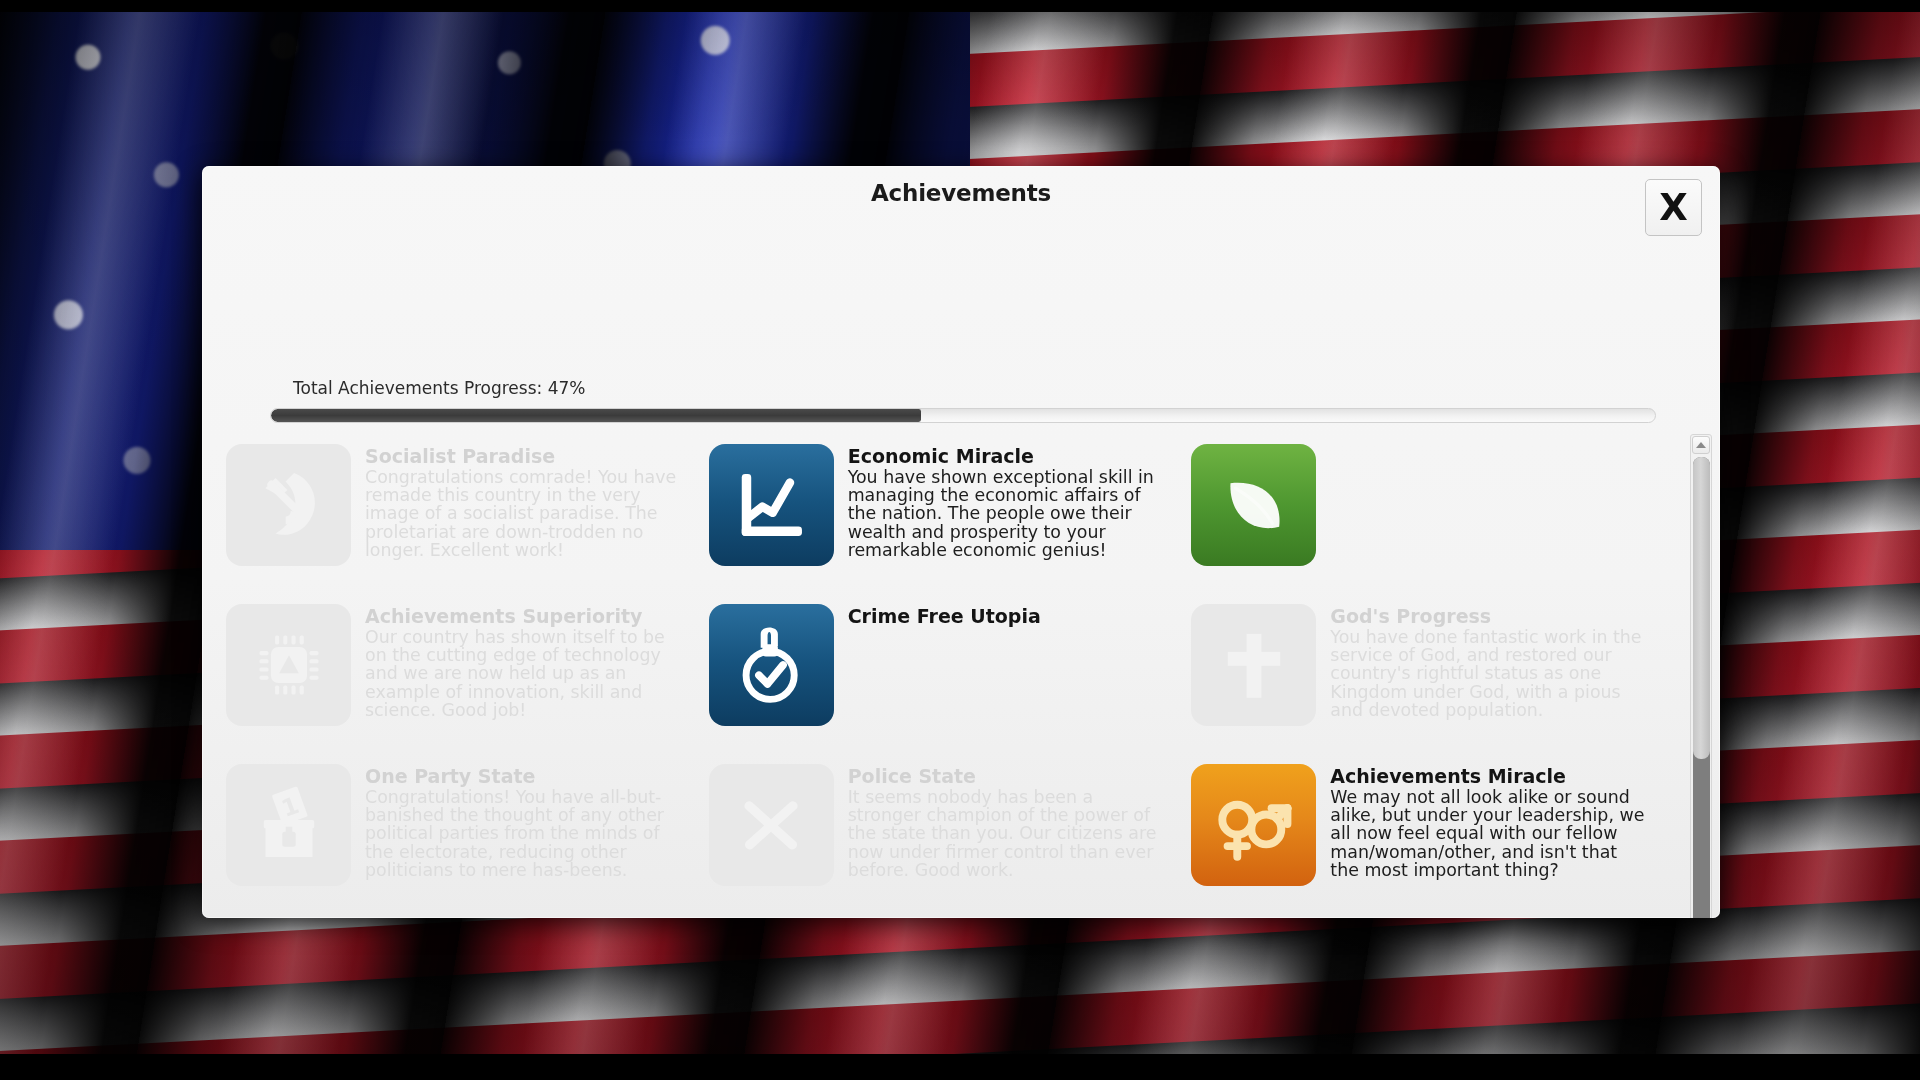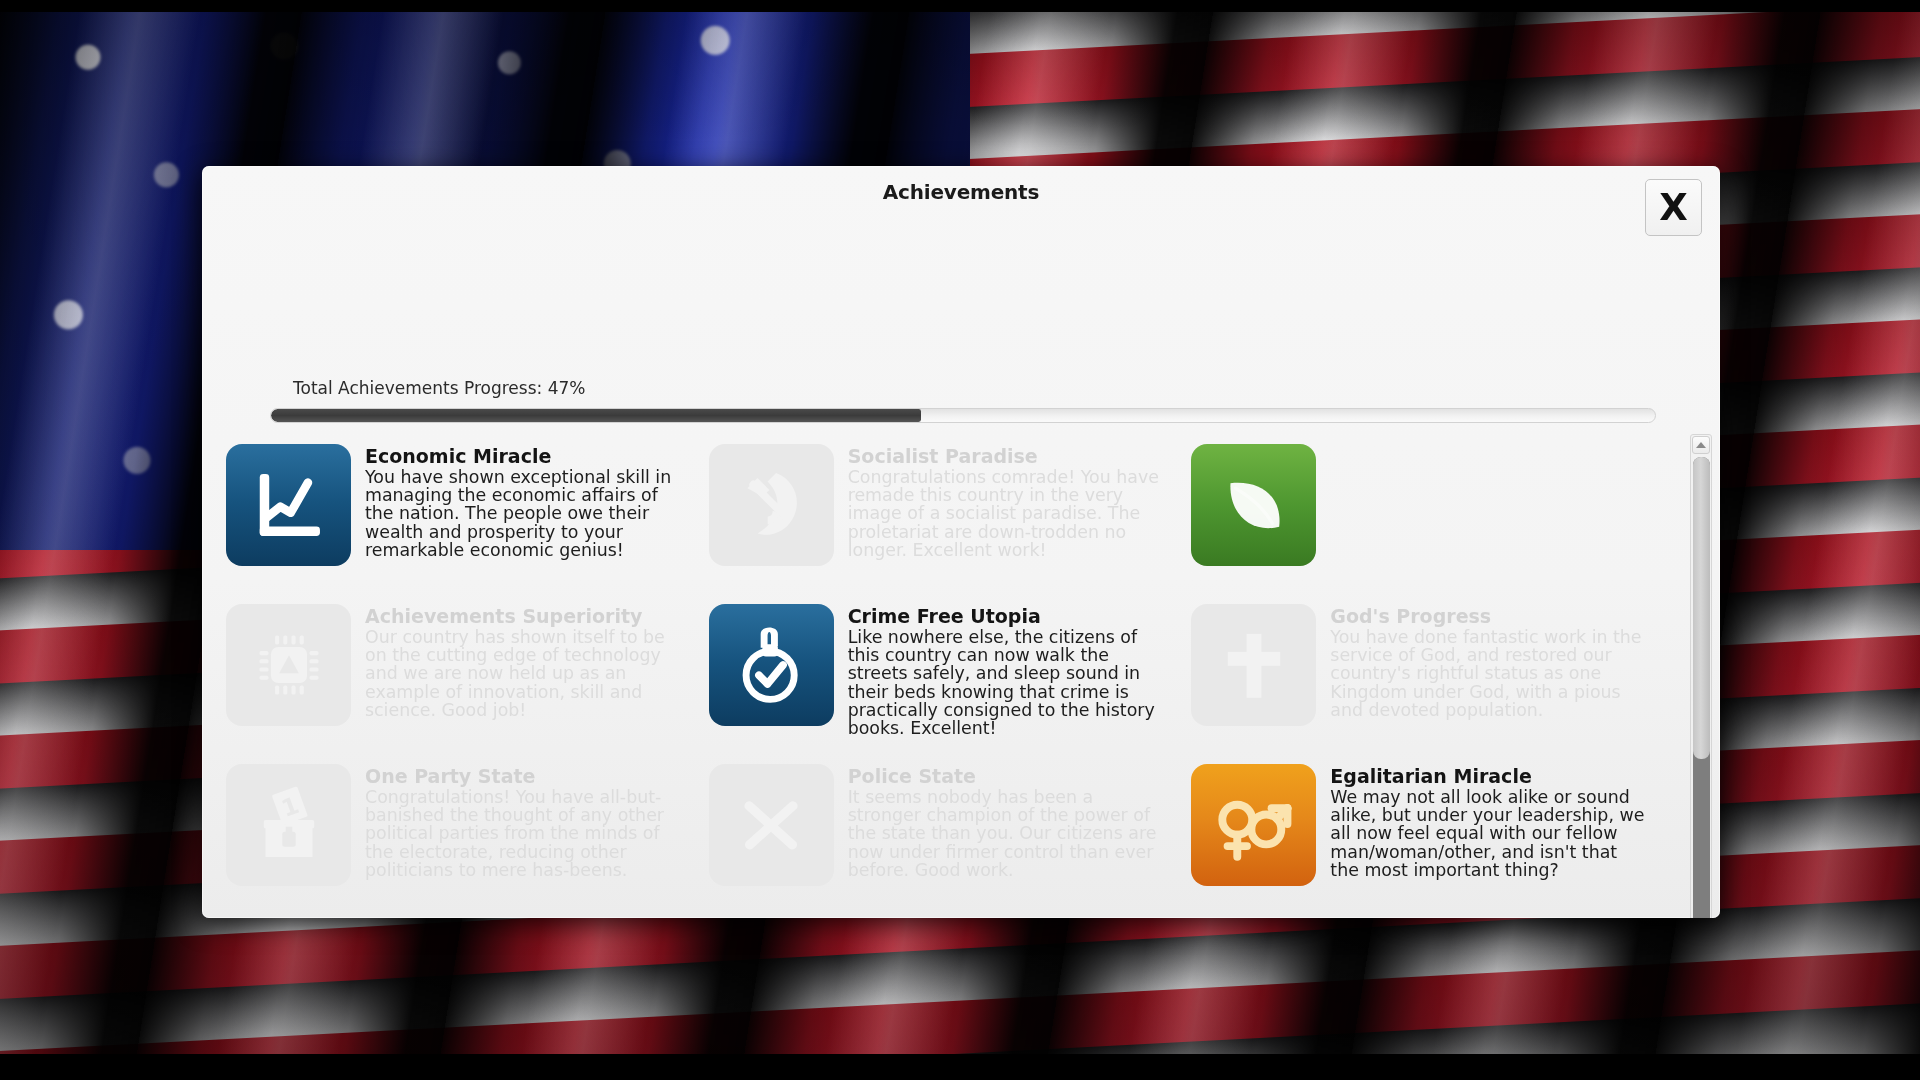--- a/index.html
+++ b/index.html
@@ -103,21 +103,21 @@
     background: linear-gradient(180deg, #f7f7f7 0%, #f4f4f4 55%, #ececec 100%);
     border-radius: 7px;
     box-shadow: 0 6px 26px rgba(0,0,0,0.75), 0 0 0 1px rgba(255,255,255,0.55) inset;
     overflow: hidden;
   }
 
   #dialog-title {
     position: absolute;
     left: 0; top: 14px; width: 1518px;
     text-align: center;
-    font-size: 20px;
+    font-size: 23px;
     font-weight: bold;
     color: #1b1b1b;
     letter-spacing: -0.2px;
   }
 
   #close-button {
     position: absolute;
     right: 18px; top: 13px;
     width: 57px; height: 57px;
     background: linear-gradient(180deg, #fbfbfb 0%, #f0f0f0 100%);
@@ -263,51 +263,51 @@
   <div id="close-button">X</div>
 
   <div id="progress-label">Total Achievements Progress: 47%</div>
 
   <div id="progress-track">
     <div id="progress-fill" style="width: 47%;"></div>
   </div>
 
   <div id="grid-viewport">
     <div id="grid">
+        <div class="ach locked">
+          <div class="ach-icon tile-grey">
+            <div class="glyph" style="color: rgb(242, 242, 242); fill: rgb(242, 242, 242);">
+              <svg viewBox="0 0 100 100" width="84" height="84" fill="currentColor">
+                <path d="M56 12 C82 22 88 52 72 72 C62 84 46 88 34 84 C44 78 52 70 56 58 C60 45 56 32 46 22 Z"></path>
+                <path d="M60 58 C60 66 54 72 46 73 L46 64 C50 63 52 61 52 57 Z"></path>
+                <path d="M22 30 L34 18 L48 32 L40 40 Z"></path>
+                <rect x="17" y="40" width="62" height="9" rx="4" transform="rotate(45 48 44)"></rect>
+              </svg>
+            </div>
+          </div>
+          <div class="ach-body">
+            <div class="ach-title">Socialist Paradise</div>
+            <div class="ach-desc">Congratulations comrade! You have remade this country in the very image of a socialist paradise. The proletariat are down-trodden no longer. Excellent work!</div>
+          </div>
+        </div>
         <div class="ach">
           <div class="ach-icon tile-blue">
             <div class="glyph" style="color: rgb(255, 255, 255); fill: rgb(255, 255, 255);">
               <svg viewBox="0 0 100 100" width="86" height="86" fill="currentColor">
                 <g>
                   <rect x="16" y="14" width="11" height="72" rx="4"></rect>
                   <rect x="16" y="75" width="70" height="11" rx="4"></rect>
                   <path d="M22 66 L40 52 L52 59 L72 24" fill="none" stroke-width="10" stroke-linecap="round" stroke-linejoin="round" stroke="currentColor"></path>
                 </g>
               </svg>
             </div>
           </div>
           <div class="ach-body">
             <div class="ach-title">Economic Miracle</div>
             <div class="ach-desc">You have shown exceptional skill in managing the economic affairs of the nation. The people owe their wealth and prosperity to your remarkable economic genius!</div>
-          </div>
-        </div>
-        <div class="ach locked">
-          <div class="ach-icon tile-grey">
-            <div class="glyph" style="color: rgb(242, 242, 242); fill: rgb(242, 242, 242);">
-              <svg viewBox="0 0 100 100" width="84" height="84" fill="currentColor">
-                <path d="M56 12 C82 22 88 52 72 72 C62 84 46 88 34 84 C44 78 52 70 56 58 C60 45 56 32 46 22 Z"></path>
-                <path d="M60 58 C60 66 54 72 46 73 L46 64 C50 63 52 61 52 57 Z"></path>
-                <path d="M22 30 L34 18 L48 32 L40 40 Z"></path>
-                <rect x="17" y="40" width="62" height="9" rx="4" transform="rotate(45 48 44)"></rect>
-              </svg>
-            </div>
-          </div>
-          <div class="ach-body">
-            <div class="ach-title">Socialist Paradise</div>
-            <div class="ach-desc">Congratulations comrade! You have remade this country in the very image of a socialist paradise. The proletariat are down-trodden no longer. Excellent work!</div>
           </div>
         </div>
         <div class="ach">
           <div class="ach-icon tile-green">
             <div class="glyph" style="color: rgb(255, 255, 255); fill: rgb(255, 255, 255);">
               <svg viewBox="0 0 100 100" width="84" height="84" fill="currentColor">
                 <path d="M22 24 C58 20 84 40 80 76 C48 84 20 62 22 24 Z" opacity="0.95"></path>
                 <path d="M28 30 C52 44 64 58 72 72" fill="none" stroke="currentColor" stroke-width="4" opacity="0.45" stroke-linecap="round"></path>
               </svg>
             </div>
@@ -351,21 +351,20 @@
               <svg viewBox="0 0 100 100" width="86" height="86" fill="currentColor">
                 <path d="M38 14 C38 4 58 4 58 14 L58 28 L50 28 L50 16 C50 10 46 10 46 16 L46 30 L38 30 Z"></path>
                 <rect x="40" y="26" width="18" height="14" rx="4"></rect>
                 <circle cx="49" cy="62" r="28" fill="none" stroke="currentColor" stroke-width="8"></circle>
                 <path d="M36 62 L46 72 L64 50" fill="none" stroke="currentColor" stroke-width="9" stroke-linecap="round" stroke-linejoin="round"></path>
               </svg>
             </div>
           </div>
           <div class="ach-body">
             <div class="ach-title">Crime Free Utopia</div>
-            <div class="ach-desc">Like nowhere else, the citizens of this country can now walk the streets safely, and sleep sound in their beds knowing that crime is practically consigned to the history books. Excellent!</div>
           </div>
         </div>
         <div class="ach locked">
           <div class="ach-icon tile-grey">
             <div class="glyph" style="color: rgb(242, 242, 242); fill: rgb(242, 242, 242);">
               <svg viewBox="0 0 100 100" width="82" height="82" fill="currentColor">
                 <rect x="41" y="12" width="18" height="78"></rect>
                 <rect x="18" y="34" width="64" height="17"></rect>
               </svg>
             </div>
@@ -419,21 +418,21 @@
                   <path d="M20 74 L42 74"></path>
                   <circle cx="64" cy="55" r="17"></circle>
                   <path d="M76 43 L88 31"></path>
                   <path d="M88 31 L70 31"></path>
                   <path d="M88 31 L88 49"></path>
                 </g>
               </svg>
             </div>
           </div>
           <div class="ach-body">
-            <div class="ach-title">Egalitarian Miracle</div>
+            <div class="ach-title">Achievements Miracle</div>
             <div class="ach-desc">We may not all look alike or sound alike, but under your leadership, we all now feel equal with our fellow man/woman/other, and isn't that the most important thing?</div>
           </div>
         </div>
         <div class="ach locked"></div>
         <div class="ach locked"></div>
         <div class="ach"></div>
       </div>
   </div>
 
   <div id="scrollbar">

